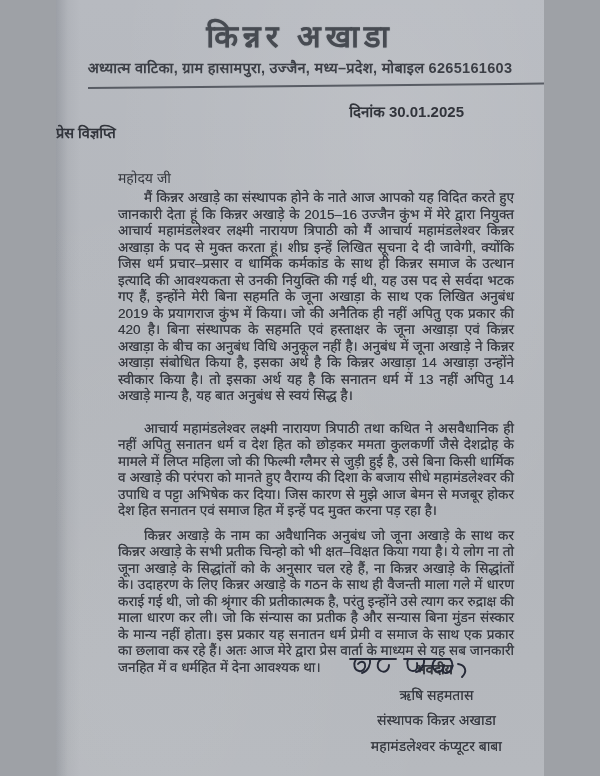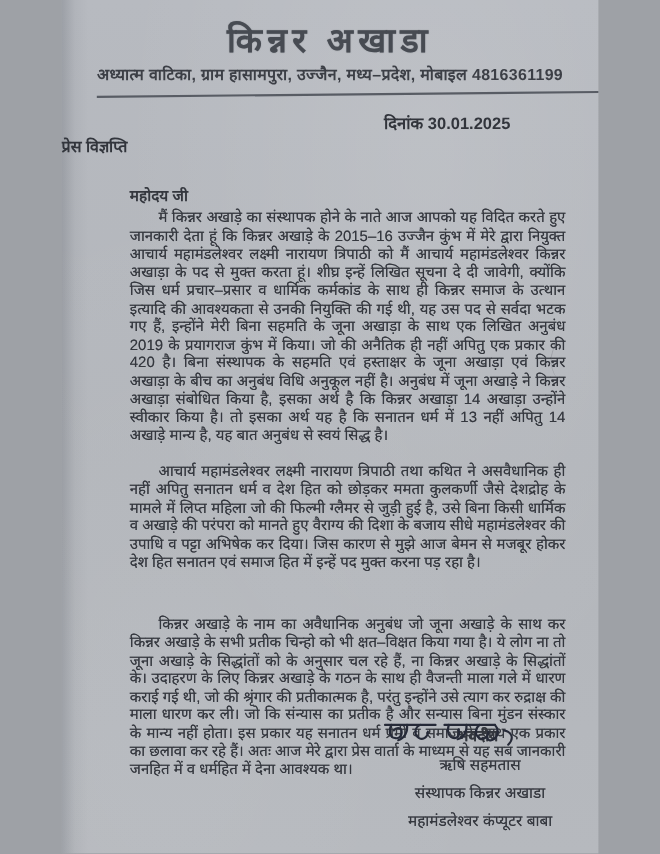--- a/index.html
+++ b/index.html
@@ -28,46 +28,46 @@
   }
   .date{
     position:absolute;top:101px;right:80px;
     font-size:15px;font-weight:700;color:#32353c;
   }
   .subject{
     position:absolute;top:122px;left:0;right:0;text-align:left;
     font-size:14.5px;font-weight:700;color:#32353c;
   }
   .salutation{
-    position:absolute;top:168px;left:62px;font-size:14px;color:#34373e;font-weight:bold;
+    position:absolute;top:168px;left:62px;font-size:14px;color:#34373e;
   }
   .body-text{position:absolute;top:190px;left:62px;right:30px;}
   .body-text p{
     margin:0 0 16px 0;font-size:13.6px;line-height:16.5px;
     text-align:justify;text-indent:26px;color:#34373e;
     text-shadow:0 0 .4px rgba(55,58,65,.7);
   }
-  .body-text p.gap-lg{margin-bottom:40px;}
+  .body-text p.gap-lg{margin-bottom:8px;}
   .sig-block{position:absolute;top:662px;right:42px;text-align:center;}
   .sig-line{font-size:14px;line-height:14px;margin-bottom:11.5px;color:#34373e;
     text-shadow:0 0 .4px rgba(55,58,65,.7);}
   .sig-line.closing{font-weight:600;padding-right:4px;}
   .signature-svg{position:absolute;top:-12px;right:28px;pointer-events:none;}
   .speck{position:absolute;left:130px;top:650px;width:3px;height:3px;border-radius:50%;
     background:rgba(60,62,68,.65);}
   .crease{position:absolute;right:18px;top:310px;width:26px;height:40px;
     border-left:1px solid rgba(90,94,102,.25);border-radius:0 0 0 28px;transform:rotate(18deg);}
 </style>
 </head>
 <body>
 
 <div class="page">
 
   <div class="title">किन्नर अखाडा</div>
-  <div class="address">अध्यात्म वाटिका, ग्राम हासामपुरा, उज्जैन, मध्य–प्रदेश, मोबाइल 4816361199</div>
+  <div class="address">अध्यात्म वाटिका, ग्राम हासामपुरा, उज्जैन, मध्य–प्रदेश, मोबाइल 6265161603</div>
   <div class="rule"></div>
 
   <div class="date">दिनांक 30.01.2025</div>
   <div class="subject">प्रेस विज्ञप्ति</div>
 
   <div class="salutation">महोदय जी</div>
 
   <div class="body-text">
     <p>मैं किन्नर अखाड़े का संस्थापक होने के नाते आज आपको यह विदित करते हुए जानकारी देता हूं कि किन्नर अखाड़े के 2015–16 उज्जैन कुंभ में मेरे द्वारा नियुक्त आचार्य महामंडलेश्वर लक्ष्मी नारायण त्रिपाठी को मैं आचार्य महामंडलेश्वर किन्नर अखाड़ा के पद से मुक्त करता हूं। शीघ्र इन्हें लिखित सूचना दे दी जावेगी, क्योंकि जिस धर्म प्रचार–प्रसार व धार्मिक कर्मकांड के साथ ही किन्नर समाज के उत्थान इत्यादि की आवश्यकता से उनकी नियुक्ति की गई थी, यह उस पद से सर्वदा भटक गए हैं, इन्होंने मेरी बिना सहमति के जूना अखाड़ा के साथ एक लिखित अनुबंध 2019 के प्रयागराज कुंभ में किया। जो की अनैतिक ही नहीं अपितु एक प्रकार की 420 है। बिना संस्थापक के सहमति एवं हस्ताक्षर के जूना अखाड़ा एवं किन्नर अखाड़ा के बीच का अनुबंध विधि अनुकूल नहीं है। अनुबंध में जूना अखाड़े ने किन्नर अखाड़ा संबोधित किया है, इसका अर्थ है कि किन्नर अखाड़ा 14 अखाड़ा उन्होंने स्वीकार किया है। तो इसका अर्थ यह है कि सनातन धर्म में 13 नहीं अपितु 14 अखाड़े मान्य है, यह बात अनुबंध से स्वयं सिद्ध है।</p>
     <p class="gap-lg">आचार्य महामंडलेश्वर लक्ष्मी नारायण त्रिपाठी तथा कथित ने असवैधानिक ही नहीं अपितु सनातन धर्म व देश हित को छोड़कर ममता कुलकर्णी जैसे देशद्रोह के मामले में लिप्त महिला जो की फिल्मी ग्लैमर से जुड़ी हुई है, उसे बिना किसी धार्मिक व अखाड़े की परंपरा को मानते हुए वैराग्य की दिशा के बजाय सीधे महामंडलेश्वर की उपाधि व पट्टा अभिषेक कर दिया। जिस कारण से मुझे आज बेमन से मजबूर होकर देश हित सनातन एवं समाज हित में इन्हें पद मुक्त करना पड़ रहा है।</p>

